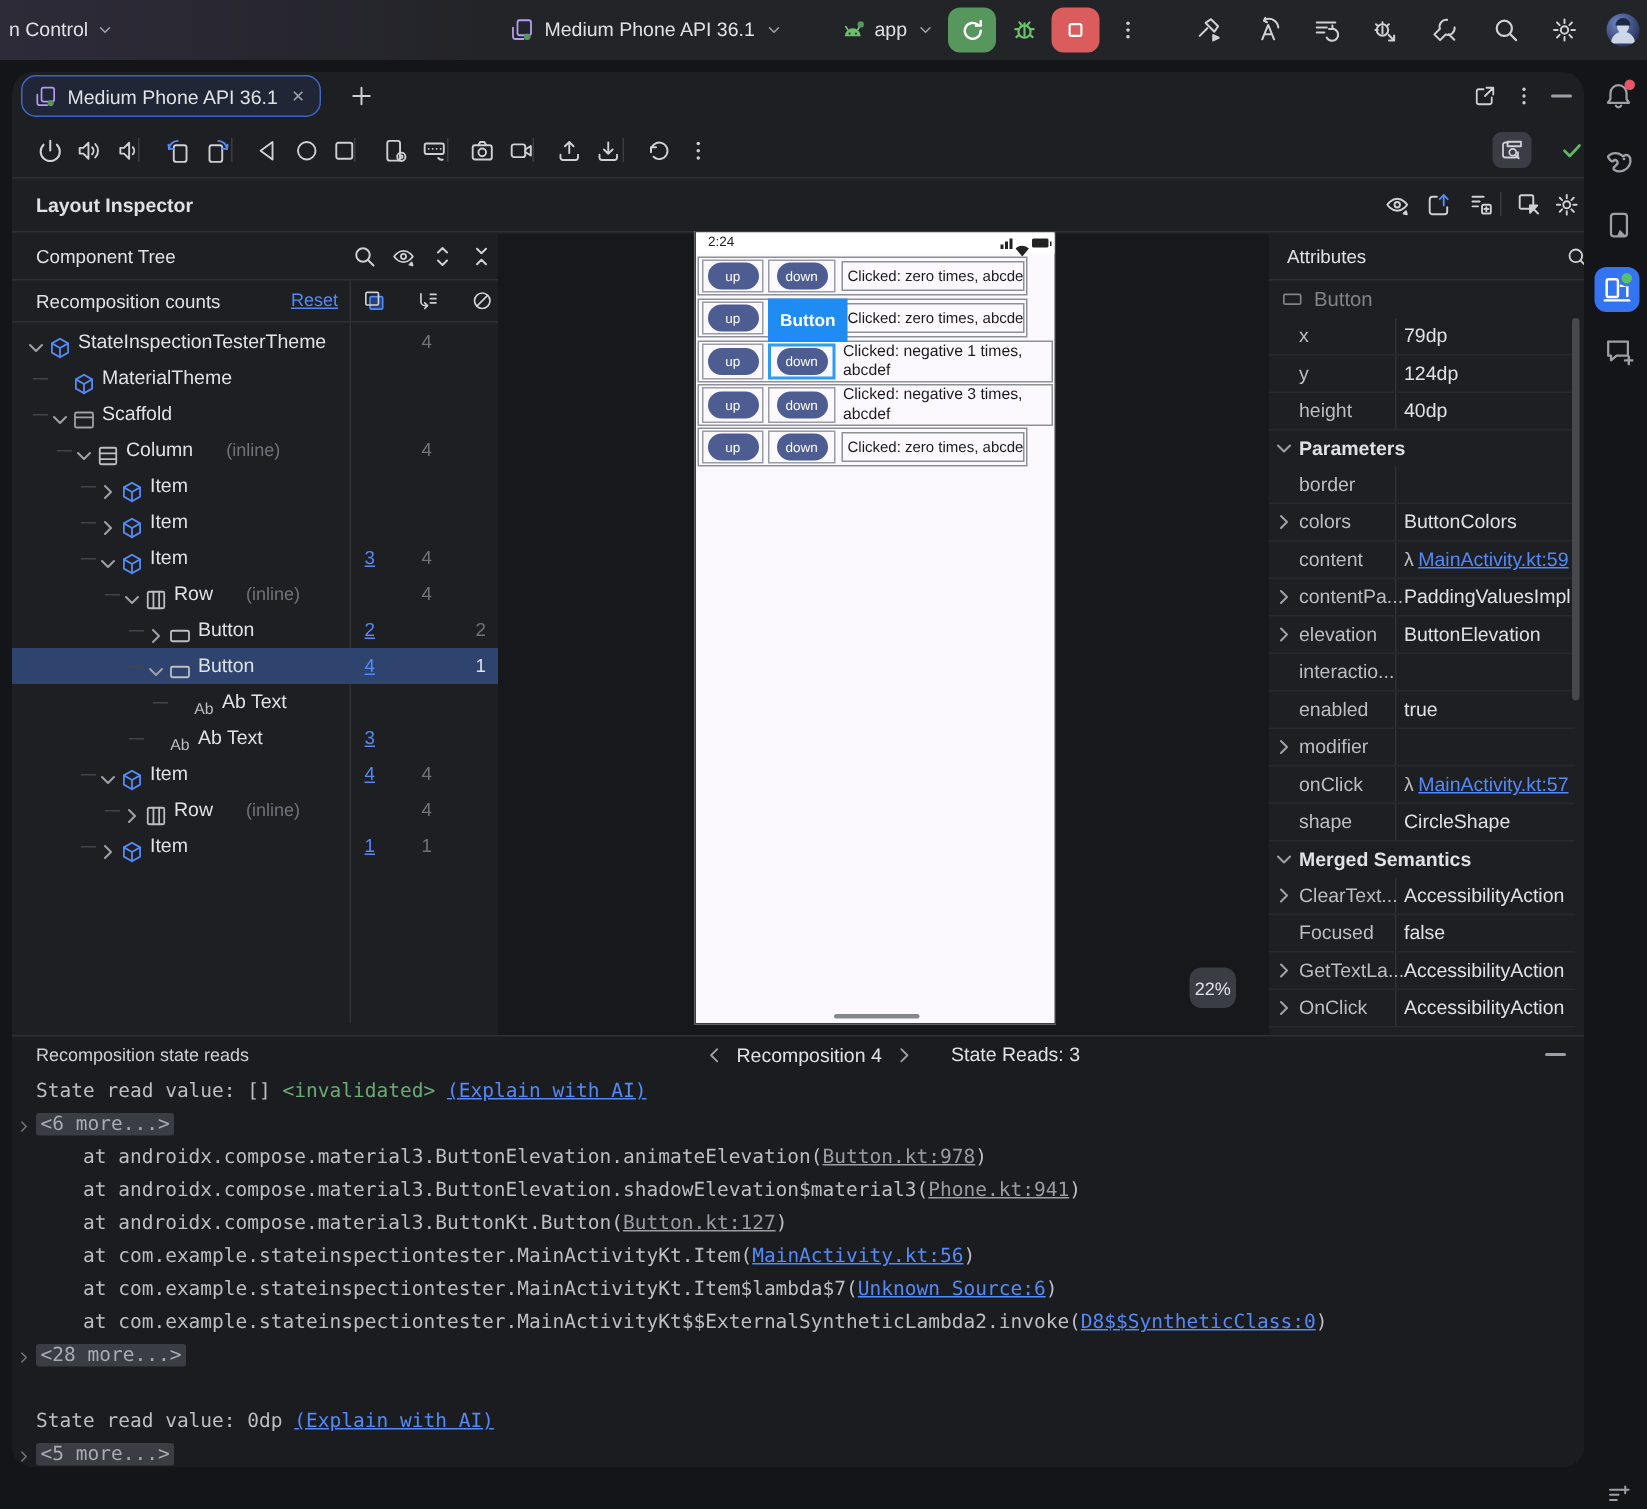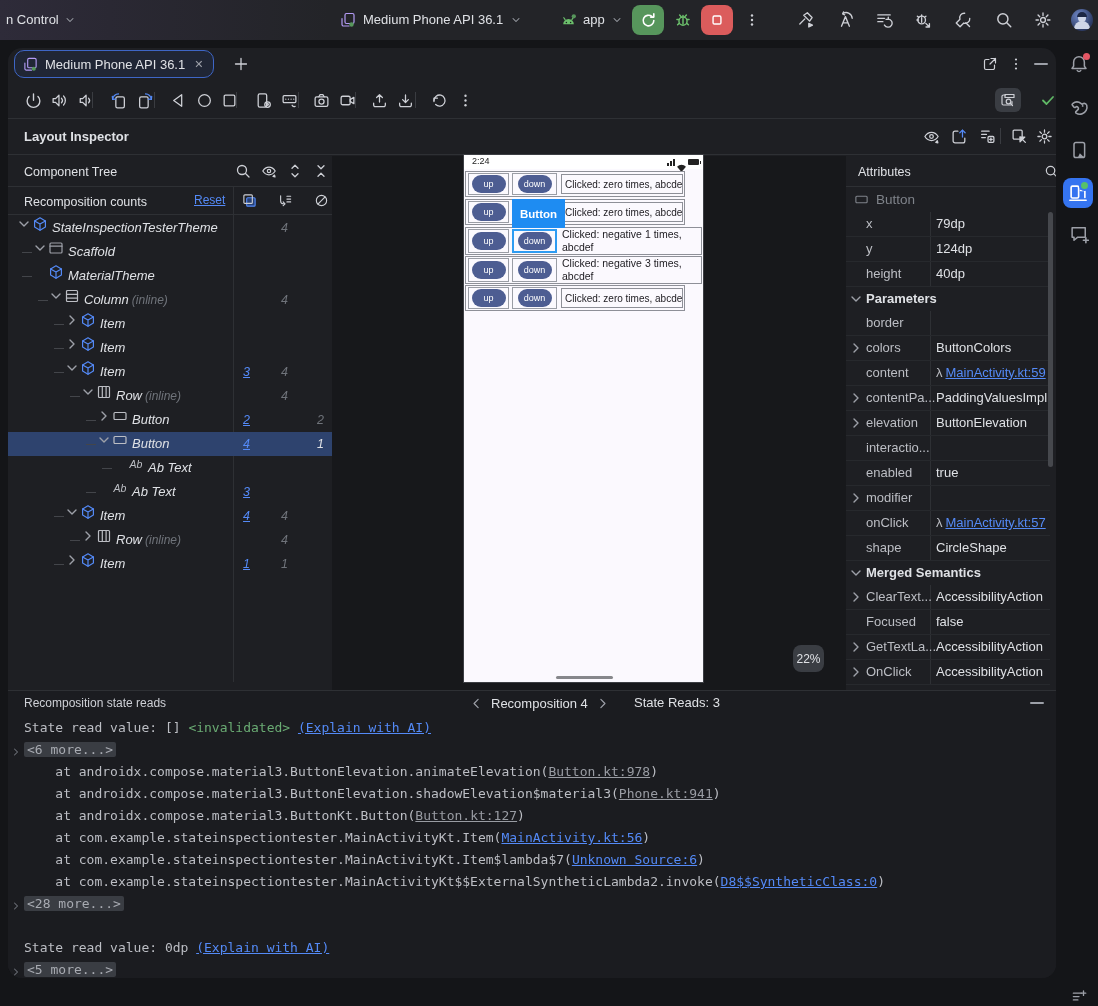--- a/index.html
+++ b/index.html
@@ -24,26 +24,26 @@
   .tab{position:absolute;left:6px;top:2px;height:26px;border:1px solid #3e66c6;background:rgba(53,116,240,.09);
     border-radius:10px;display:flex;align-items:center;padding:0 10px 0 8px;gap:7px;color:#dfe1e5;font-size:13px;}
   .divline{background:#2e3034;}
   .etb-sep{position:absolute;top:44px;width:1px;height:16px;background:#3a3c41;}
   .etbtn{position:absolute;width:24px;height:24px;top:40px;color:#ced0d6;display:flex;align-items:center;justify-content:center;}
   .li-title{position:absolute;left:16px;top:72px;height:34px;line-height:34px;color:#dfe1e5;font-size:13px;font-weight:bold;}
   .li-btn{position:absolute;top:76px;width:24px;height:24px;color:#ced0d6;display:flex;align-items:center;justify-content:center;}
   
   .treepanel{position:absolute;left:0;top:108px;width:324px;height:534px;background:#1e1f23;}
   .ph-label{color:#dfe1e5;font-size:12.5px;}
-  .trow{position:relative;height:24px;line-height:24px;white-space:nowrap;color:#dfe1e5;font-size:13px;display:flex;align-items:flex-start;font-style:italic;}
+  .trow{position:relative;height:24px;line-height:24px;white-space:nowrap;color:#dfe1e5;font-size:13px;display:flex;align-items:flex-end;}
   .trow.sel{background:#2e436e;}
   .chev{width:16px;height:16px;flex:0 0 16px;color:#9da0a8;display:flex;align-items:center;justify-content:center;}
   .nicon{width:16px;height:16px;flex:0 0 16px;margin-right:4px;display:flex;align-items:center;justify-content:center;}
   .stub{position:absolute;height:1px;background:#43454a;top:12px;}
-  .sfx{color:#6f737a;font-size:12px;margin-left:3px;}
+  .sfx{color:#6f737a;font-size:12px;margin-left:22px;}
   .cnt{position:absolute;width:22px;text-align:right;font-size:12.5px;}
   .c1{left:220px;color:#548af7;text-decoration:underline;}
   .c2{left:258px;color:#6f737a;}
   .c3{left:294px;color:#6f737a;}
   .sel .c3{color:#dfe1e5;}
   
   .viewport{position:absolute;left:324px;top:108px;width:514px;height:534px;background:#17181b;}
   .screen{position:absolute;left:131px;top:-2px;width:241px;height:529px;background:#fbf9fe;border:1px solid #3c3e43;box-sizing:border-box;}
   .sbar{position:absolute;left:0;top:0;width:100%;height:14px;background:#fff;}
   .sbar .time{position:absolute;left:8px;top:1px;font-size:9px;color:#222;}
@@ -613,44 +613,44 @@
                 <path d="M8 1.8l5.4 3.1v6.2L8 14.2l-5.4-3.1V4.9z"></path>
                 <path d="M8 8l5.4-3.1M8 8L2.6 4.9M8 8v6.2"></path>
               </svg>
             </span>
             <span>StateInspectionTesterTheme</span>
             <span class="cnt c2">4</span>
           </div>
           <div class="trow">
             <span class="stub" style="left: 14px; width: 10px;"></span>
             <span style="flex: 0 0 24px;"></span>
+            <span class="chev"></span>
+            <span class="nicon" style="color: rgb(84, 138, 247);">
+              <svg width="16" height="16" viewBox="0 0 16 16" fill="none" stroke="currentColor" stroke-width="1.2" stroke-linecap="round" stroke-linejoin="round">
+                <path d="M8 1.8l5.4 3.1v6.2L8 14.2l-5.4-3.1V4.9z"></path>
+                <path d="M8 8l5.4-3.1M8 8L2.6 4.9M8 8v6.2"></path>
+              </svg>
+            </span>
+            <span>MaterialTheme</span>
+          </div>
+          <div class="trow">
+            <span class="stub" style="left: 14px; width: 10px;"></span>
+            <span style="flex: 0 0 24px;"></span>
             <span class="chev">
               <svg width="16" height="16" viewBox="0 0 16 16" fill="none" stroke="currentColor" stroke-width="1.4" stroke-linecap="round" stroke-linejoin="round">
                 <path d="M4 6l4 4 4-4"></path>
               </svg>
             </span>
             <span class="nicon" style="color: rgb(157, 160, 168);">
               <svg width="16" height="16" viewBox="0 0 16 16" fill="none" stroke="currentColor" stroke-width="1.2" stroke-linecap="round" stroke-linejoin="round">
                 <rect x="2" y="3" width="12" height="10" rx="1"></rect>
                 <path d="M2 6.2h12"></path>
               </svg>
             </span>
             <span>Scaffold</span>
-          </div>
-          <div class="trow">
-            <span class="stub" style="left: 14px; width: 10px;"></span>
-            <span style="flex: 0 0 24px;"></span>
-            <span class="chev"></span>
-            <span class="nicon" style="color: rgb(84, 138, 247);">
-              <svg width="16" height="16" viewBox="0 0 16 16" fill="none" stroke="currentColor" stroke-width="1.2" stroke-linecap="round" stroke-linejoin="round">
-                <path d="M8 1.8l5.4 3.1v6.2L8 14.2l-5.4-3.1V4.9z"></path>
-                <path d="M8 8l5.4-3.1M8 8L2.6 4.9M8 8v6.2"></path>
-              </svg>
-            </span>
-            <span>MaterialTheme</span>
           </div>
           <div class="trow">
             <span class="stub" style="left: 30px; width: 10px;"></span>
             <span style="flex: 0 0 40px;"></span>
             <span class="chev">
               <svg width="16" height="16" viewBox="0 0 16 16" fill="none" stroke="currentColor" stroke-width="1.4" stroke-linecap="round" stroke-linejoin="round">
                 <path d="M4 6l4 4 4-4"></path>
               </svg>
             </span>
             <span class="nicon" style="color: rgb(188, 190, 196);">

